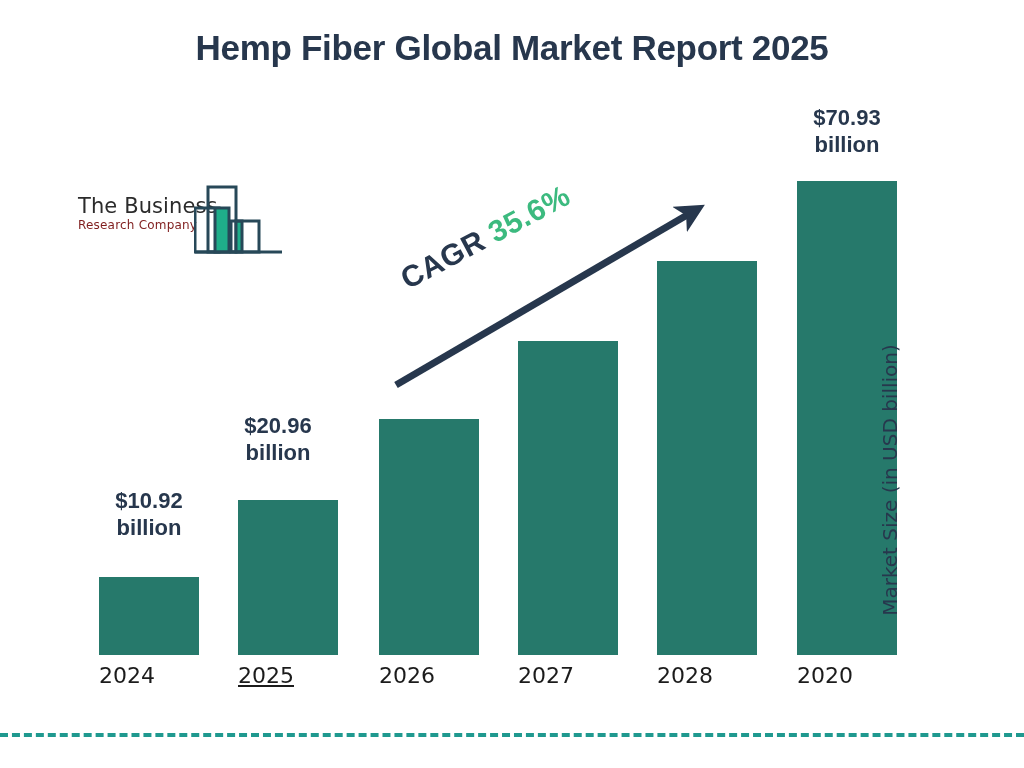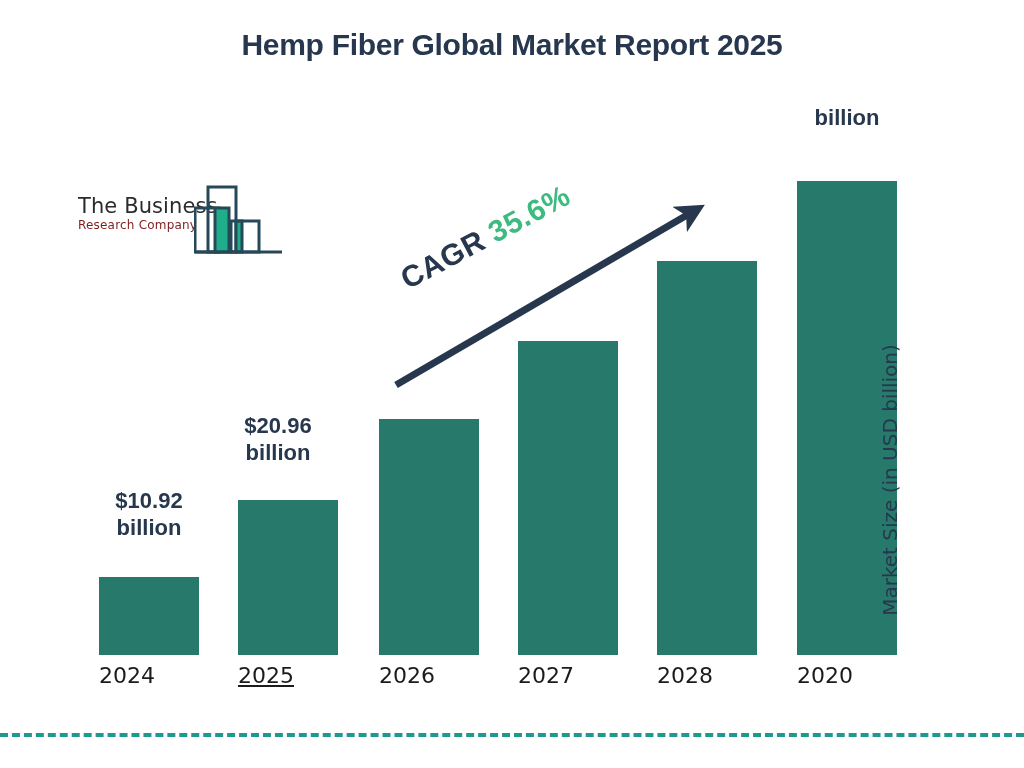--- a/index.html
+++ b/index.html
@@ -20,21 +20,21 @@
     background: #ffffff;
   }
 
   
   #chart-title {
     position: absolute;
     left: 0;
     top: 28px;
     width: 1024px;
     text-align: center;
-    font-size: 30px;
+    font-size: 35px;
     font-weight: bold;
     color: #27374d;
     letter-spacing: -0.3px;
     white-space: nowrap;
   }
 
   
   #logo {
     position: absolute;
     left: 78px;
@@ -194,20 +194,21 @@
     </div>
 
     <div class="bar" style="left:379px; top:419px; width:100px; height:236px;"></div>
 
     <div class="bar" style="left:518px; top:341px; width:100px; height:314px;"></div>
 
     <div class="bar" style="left:657px; top:261px; width:100px; height:394px;"></div>
 
     <div class="bar" style="left:797px; top:181px; width:100px; height:474px;"></div>
     <div class="bar-value" style="left:772px; top:104px; width:150px;">
+      <div>$70.93</div>
       <div>billion</div>
     </div>
 
     <div class="x-tick" style="left:99px; width:100px;">2024</div>
     <div class="x-tick" style="left:238px; width:100px;text-decoration:underline;">2025</div>
     <div class="x-tick" style="left:379px; width:100px;">2026</div>
     <div class="x-tick" style="left:518px; width:100px;">2027</div>
     <div class="x-tick" style="left:657px; width:100px;">2028</div>
     <div class="x-tick" style="left:797px; width:100px;">2020</div>
   </div>

